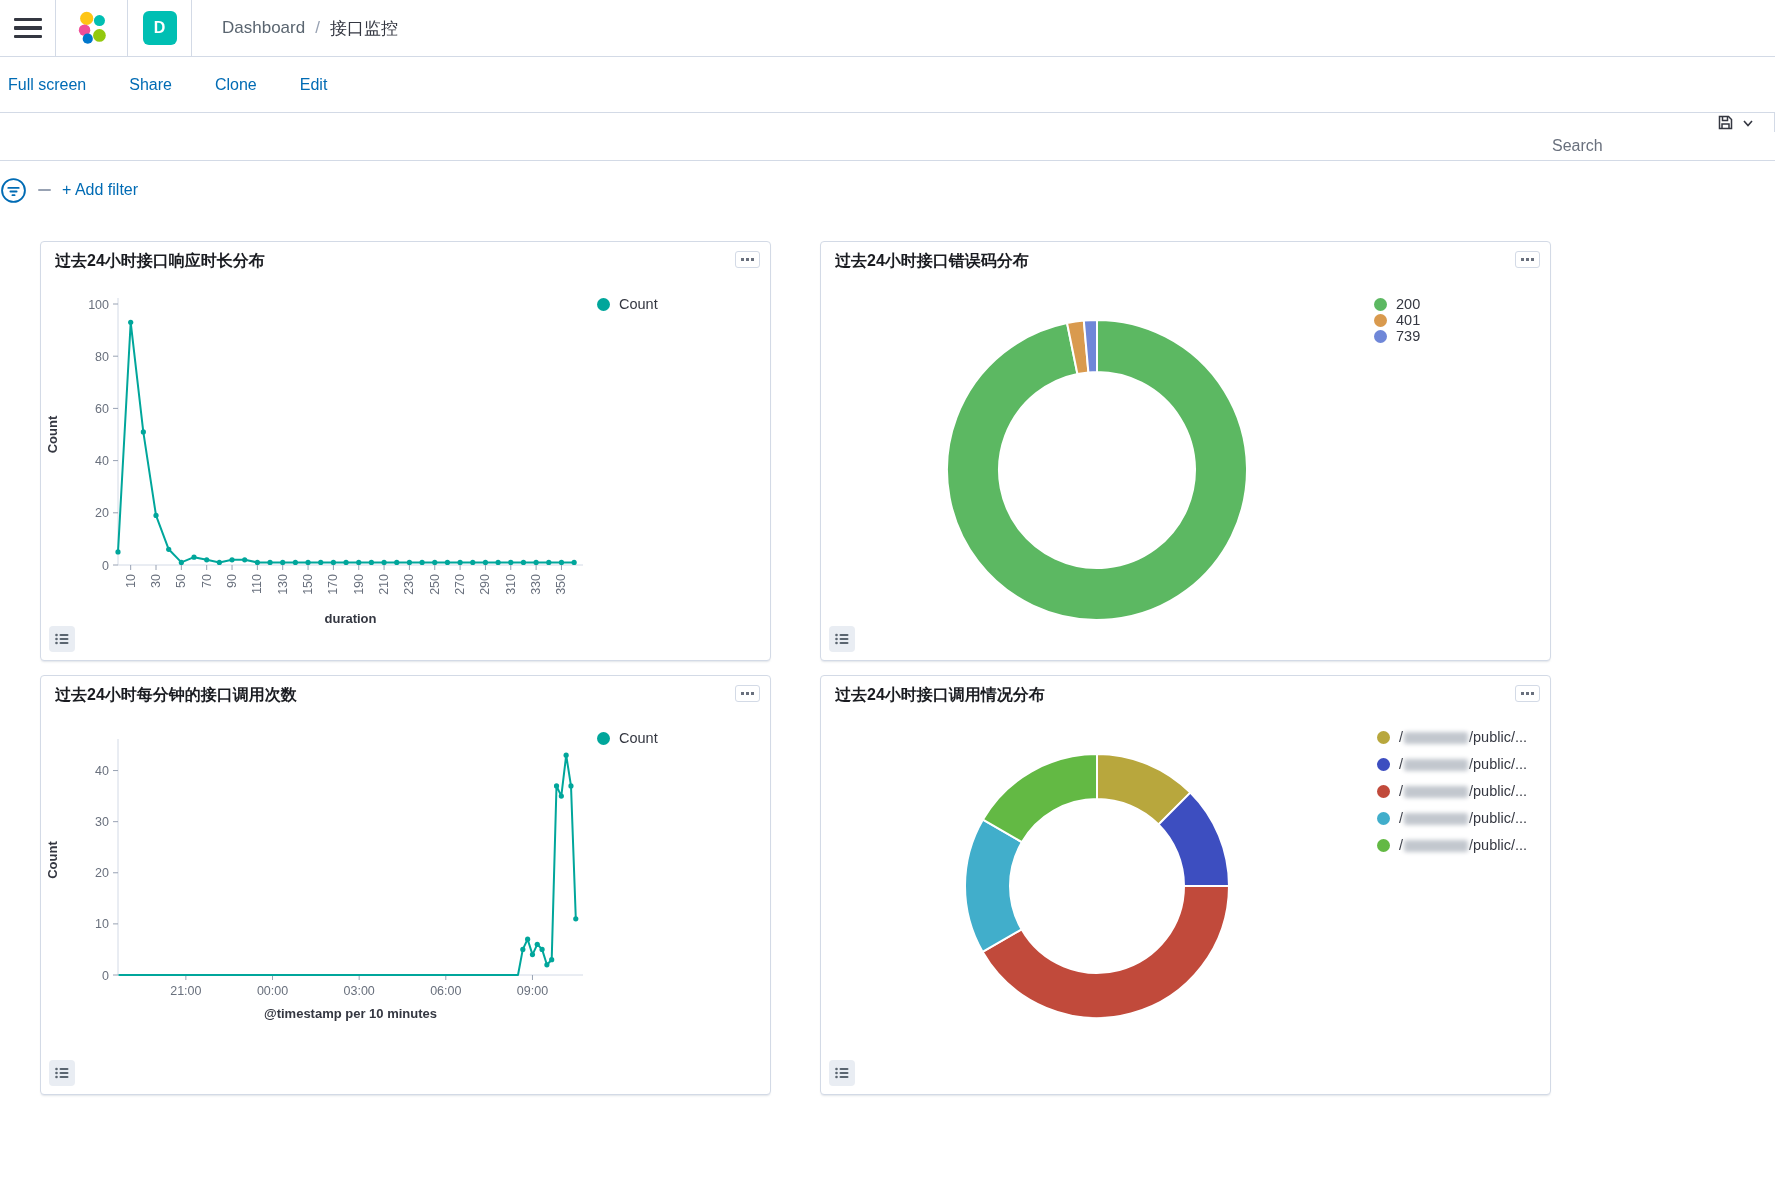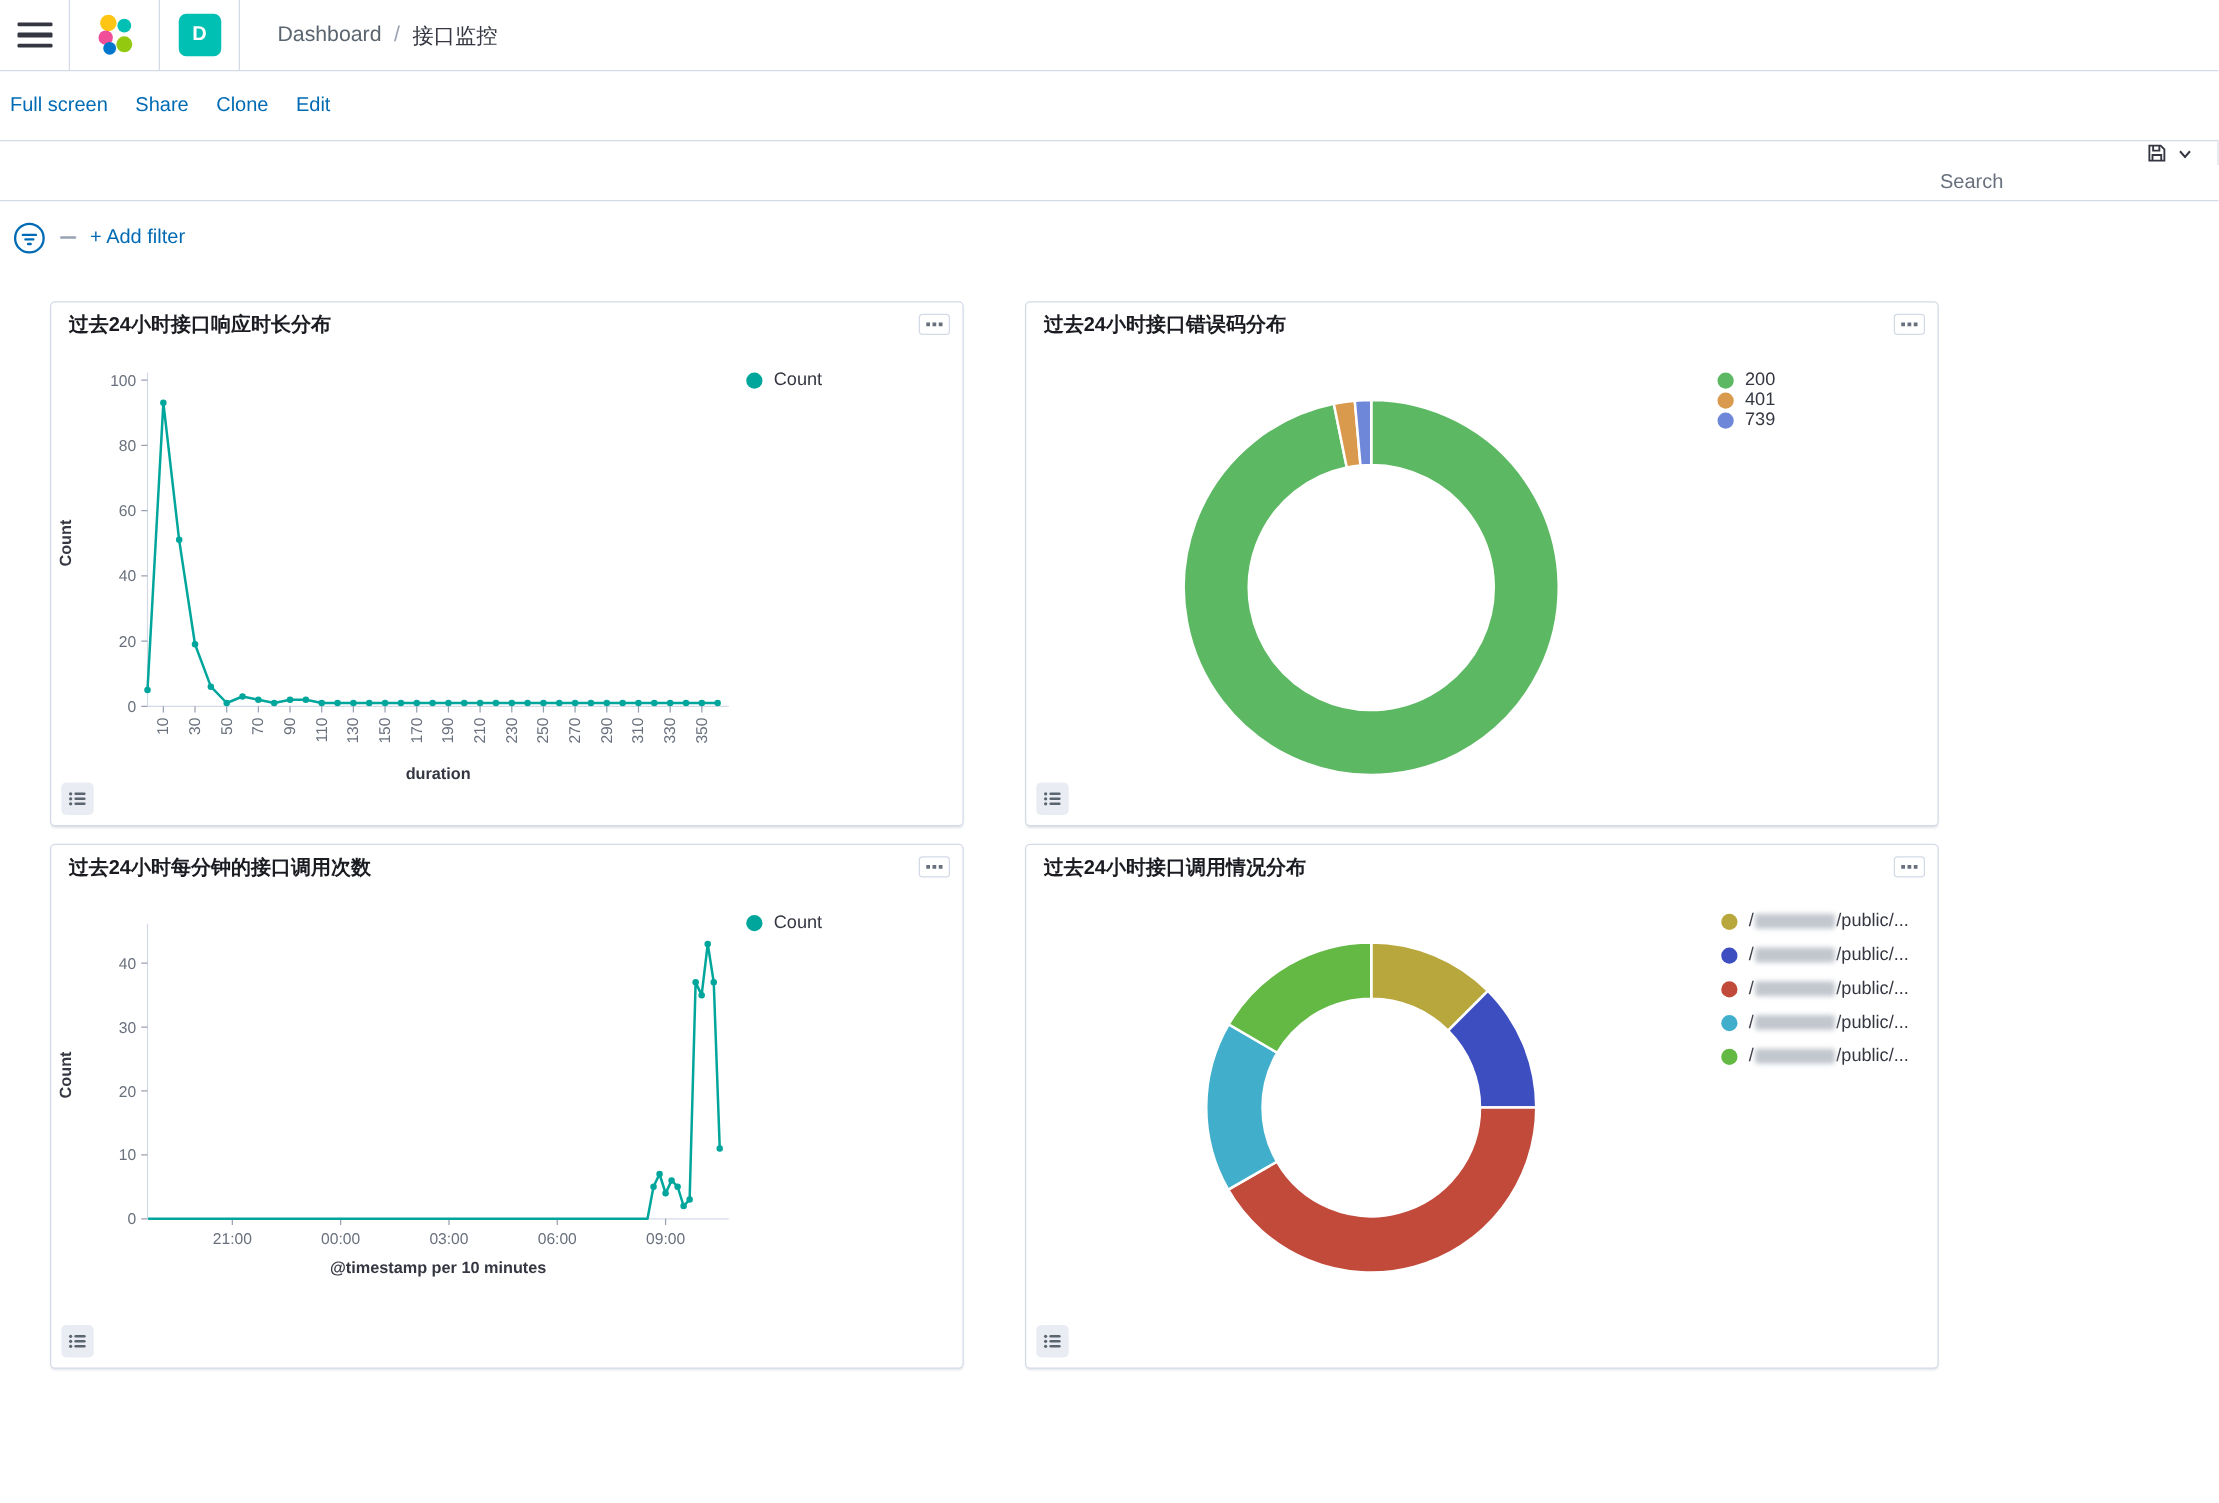--- a/index.html
+++ b/index.html
@@ -22,32 +22,32 @@
   .space-section { width:64px; height:100%; display:flex; align-items:center; justify-content:center;
                    border-right:1px solid #D3DAE6; }
   .space-badge { width:34px; height:34px; border:none; border-radius:6px; background:#00BFB3;
                  color:#fff; font-weight:700; font-size:16px; cursor:pointer; }
   .breadcrumbs { margin-left:30px; display:flex; align-items:center; gap:10px; font-size:17px;text-align:center; }
   .crumb-first { color:#5A6570; cursor:pointer; }
   .crumb-sep { color:#98A2B3; }
   .crumb-current { color:#343741; }
 
   
-  .top-menu { height:55px; display:flex; align-items:center; gap:22px; padding-left:8px; }
+  .top-menu { height:55px; display:flex; align-items:center; gap:43px; padding-left:8px; }
   .top-menu button { background:none; border:none; padding:0; color:#006BB4; font-size:16px; cursor:pointer; }
 
   
   .search-row { height:49px; border-top:1px solid #D3DAE6; border-bottom:1px solid #D3DAE6; display:flex; align-items:flex-end;flex-direction:column; }
   .save-query { width:78px; background:none; border:none; border-right:1px solid #D3DAE6;
                 display:flex; align-items:center; justify-content:center; gap:8px; cursor:pointer; }
   .search-input { flex:1; border:none; outline:none; font-size:16px; padding:0 16px; color:#343741; }
   .search-input::placeholder { color:#69707D; }
 
   
-  .filter-row { height:58px; display:flex; align-items:center; gap:11px; padding-left:10px; }
+  .filter-row { height:58px; display:flex; align-items:center; gap:11px; }
   .filter-dash { width:13px; height:2px; background:#98A2B3; border-radius:1px; }
   .add-filter { background:none; border:none; padding:0; color:#006BB4; font-size:16px; cursor:pointer; }
 
   
   .dashboard { padding:22px 8px 0 8px; }
   .grid { display:grid; grid-template-columns:763px 763px; gap:14px 17px; }
   .panel { position:relative; height:420px; background:#fff; border:1px solid #D3DAE6; border-radius:4px;
            box-shadow:0 2px 2px -1px rgba(152,162,179,0.3);margin-left:32px; }
   .panel-title { margin:0; padding:9px 44px 0 14px; font-size:16px; line-height:20px; font-weight:700;
                  color:#1A1C21; white-space:nowrap; overflow:hidden; }

